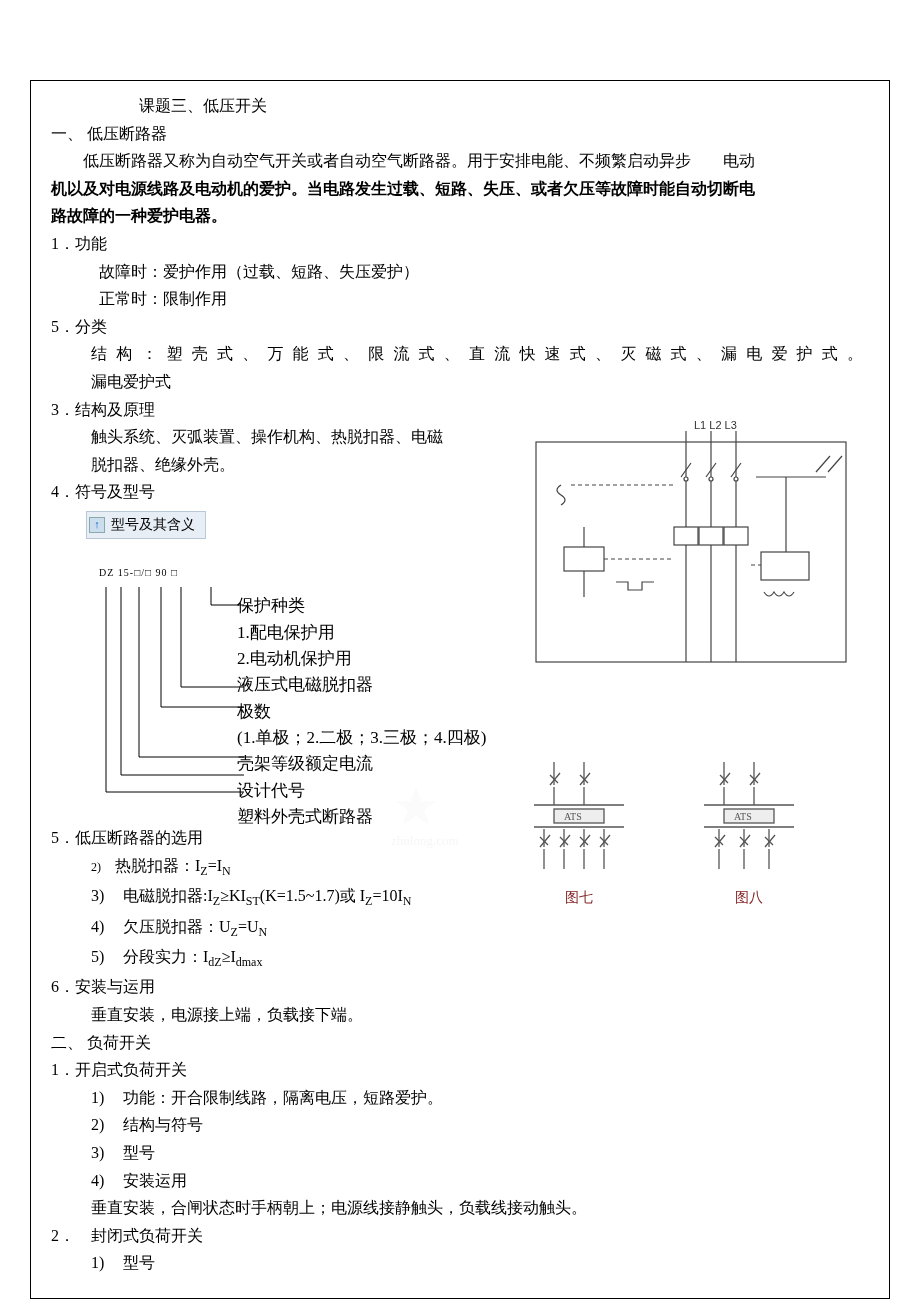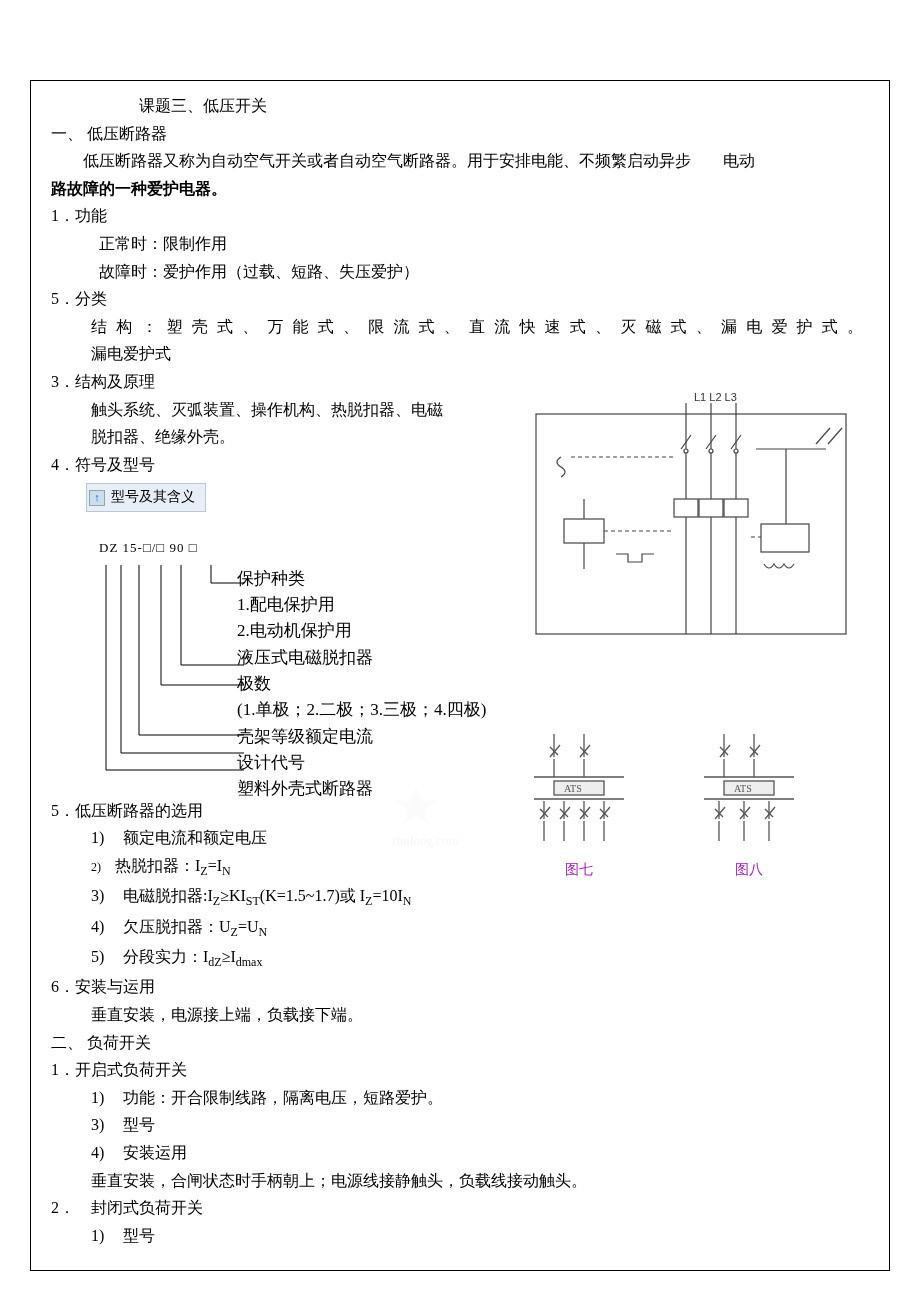--- a/index.html
+++ b/index.html
@@ -54,56 +54,57 @@
       justify-content: center;
       color: #06c;
       font-size: 11px;
     }
     .model-diagram {
       margin: 18px 0 10px 3em;
       font-family: "SimSun", serif;
       position: relative;
       height: 250px;
     }
-    .model-code { font-size: 13px; margin-bottom: 6px; letter-spacing: 1px; }
+    .model-code { font-size: 10px; margin-bottom: 6px; letter-spacing: 1px; }
     svg { display: block; }
     .bracket-labels { position: absolute; left: 138px; top: 28px; font-size: 17px; line-height: 1.55; }
     .bracket-labels div { white-space: nowrap; }
     .circ-diagram {
       border: none;
       margin-bottom: 20px;
       height: 260px;
     }
     .sym-row { display: flex; gap: 60px; padding-left: 18px; margin-top: 10px; }
-    .sym-item { text-align: center; font-size: 14px; color: #a21caf; }
+    .sym-item { text-align: center; font-size: 14px; color: #7f1d1d; }
     .watermark {
       position: absolute;
       left: 360px;
       top: 700px;
       opacity: 0.08;
       color: #888;
       font-size: 13px;
       pointer-events: none;
     }
     sub { font-size: 0.75em; }
   </style>
 </head>
 <body>
 
 <div class="page">
 
   <div class="title">课题三、低压开关</div>
 
   <div class="h1">一、 低压断路器</div>
   <div class="intro">低压断路器又称为自动空气开关或者自动空气断路器。用于安排电能、不频繁启动异步　　电动</div>
+  <div class="intro2">机以及对电源线路及电动机的爱护。当电路发生过载、短路、失压、或者欠压等故障时能自动切断电</div>
   <div class="intro2">路故障的一种爱护电器。</div>
 
   <div class="item-num">1．功能</div>
+  <div class="item-sub">故障时：爱护作用（过载、短路、失压爱护）</div>
   <div class="item-sub">正常时：限制作用</div>
-  <div class="item-sub">故障时：爱护作用（过载、短路、失压爱护）</div>
 
   <div class="item-num">5．分类</div>
   <div class="item-sub2 justified">结构：塑壳式、万能式、限流式、直流快速式、灭磁式、漏电爱护式。</div>
   <div class="item-sub2">漏电爱护式</div>
 
   <div class="two-col">
     <div class="col-left">
       <div class="item-num">3．结构及原理</div>
       <div class="item-sub2">触头系统、灭弧装置、操作机构、热脱扣器、电磁</div>
       <div class="item-sub2">脱扣器、绝缘外壳。</div>
@@ -139,21 +140,20 @@
           <div>液压式电磁脱扣器</div>
           <div>极数</div>
           <div>(1.单极；2.二极；3.三极；4.四极)</div>
           <div>壳架等级额定电流</div>
           <div>设计代号</div>
           <div>塑料外壳式断路器</div>
         </div>
       </div>
 
       <div class="item-num">5．低压断路器的选用</div>
-      <div class="list-num"><span class="n">1)</span><span>额定电流和额定电压</span></div>
       <div class="list-num"><span class="n" style="font-size:12px">2)</span><span>热脱扣器：I<sub>Z</sub>=I<sub>N</sub></span></div>
       <div class="list-num"><span class="n">3)</span><span>电磁脱扣器:I<sub>Z</sub>≥KI<sub>ST</sub>(K=1.5~1.7)或 I<sub>Z</sub>=10I<sub>N</sub></span></div>
       <div class="list-num"><span class="n">4)</span><span>欠压脱扣器：U<sub>Z</sub>=U<sub>N</sub></span></div>
       <div class="list-num"><span class="n">5)</span><span>分段实力：I<sub>dZ</sub>≥I<sub>dmax</sub></span></div>
       <div class="item-num">6．安装与运用</div>
       <div class="item-sub2">垂直安装，电源接上端，负载接下端。</div>
 
     </div>
 
     <div class="col-right">
@@ -255,20 +255,21 @@
           </svg>
           <div>图八</div>
         </div>
       </div>
     </div>
   </div>
 
   <div class="h1">二、 负荷开关</div>
   <div class="item-num">1．开启式负荷开关</div>
   <div class="list-num"><span class="n">1)</span><span>功能：开合限制线路，隔离电压，短路爱护。</span></div>
+  <div class="list-num"><span class="n">2)</span><span>结构与符号</span></div>
   <div class="list-num"><span class="n">3)</span><span>型号</span></div>
   <div class="list-num"><span class="n">4)</span><span>安装运用</span></div>
   <div class="item-sub2">垂直安装，合闸状态时手柄朝上；电源线接静触头，负载线接动触头。</div>
   <div class="item-num">2．　封闭式负荷开关</div>
   <div class="list-num"><span class="n">1)</span><span>型号</span></div>
 
   <div class="watermark">
     <svg width="50" height="50">
         <g fill="#888">
           <path d="M25 5 l5 15 l15 0 l-12 9 l5 15 l-13 -9 l-13 9 l5 -15 l-12 -9 l15 0 z" opacity="0.4"></path>

